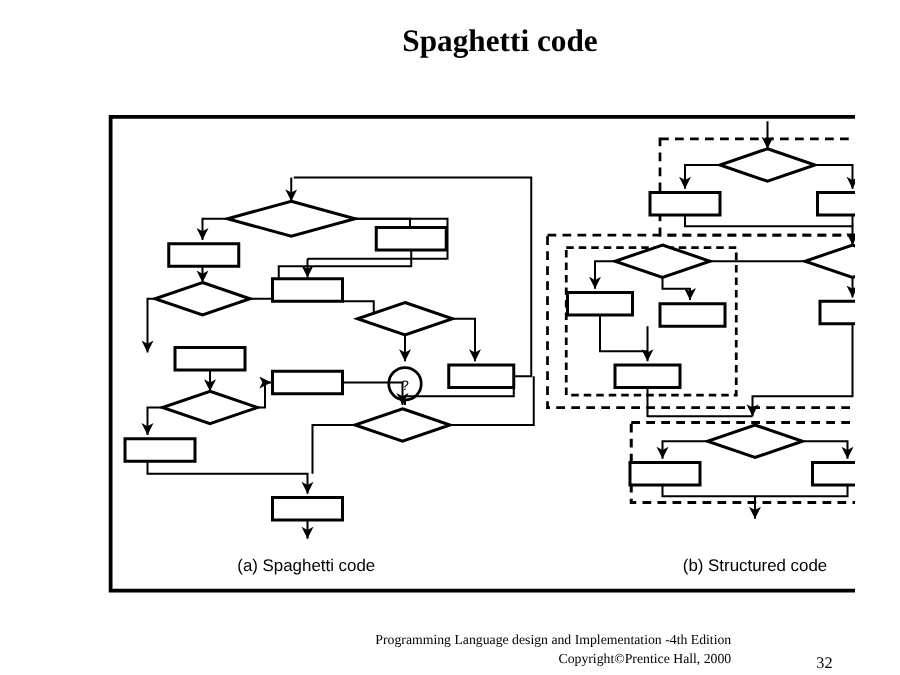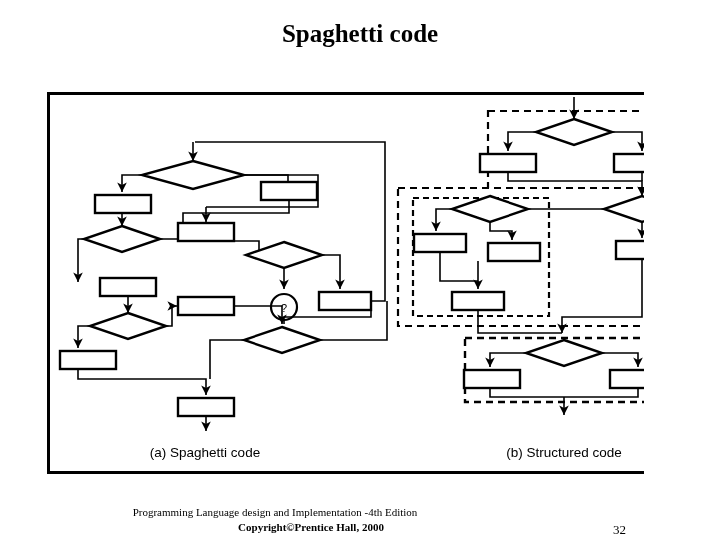--- a/index.html
+++ b/index.html
@@ -7,20 +7,21 @@
     padding: 0;
     background: #ffffff;
   }
   #slide {
     position: relative;
     width: 644px;
     height: 540px;
     background: #ffffff;
     overflow: hidden;
     font-family: "Liberation Serif", serif;
+    margin-left: 40px;
   }
   #slide-title {
     position: absolute;
     left: 0;
     top: 20px;
     width: 720px;
     text-align: center;
     font-family: "Liberation Serif", serif;
     font-weight: bold;
     font-size: 25px;
@@ -45,22 +46,22 @@
   .footer-block {
     position: absolute;
     left: 5px;
     top: 505px;
     width: 540px;
     font-family: "Liberation Serif", serif;
     font-size: 11px;
     line-height: 15px;
     color: #000000;
   }
-  .footer-line1 { display: block; text-align: center; }
-  .footer-line2 { display: block; text-align: center; padding-left: 72px; font-weight: bold; }
+  .footer-line1 { display: block; text-align: right; }
+  .footer-line2 { display: block; text-align: right; padding-left: 72px; }
   #page-number {
     position: absolute;
     right: 18px;
     top: 522px;
     font-family: "Liberation Serif", serif;
     font-size: 13px;
     color: #000000;
   }
   .cap {
     font-family: "Liberation Sans", sans-serif;

